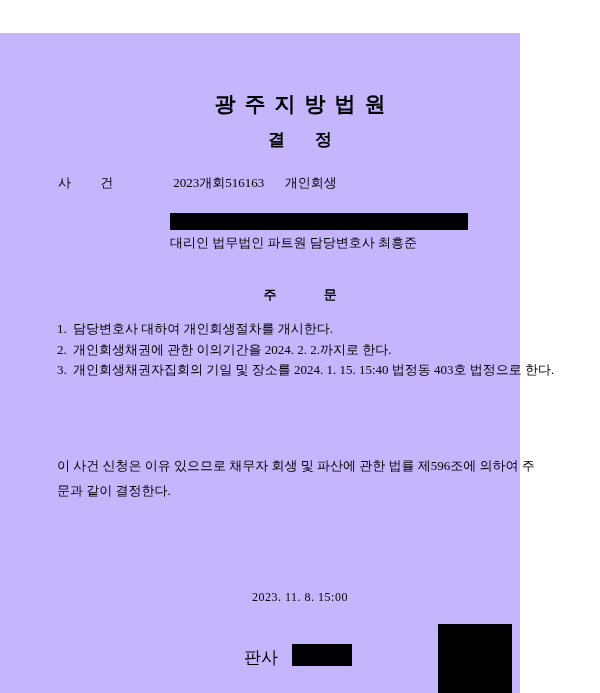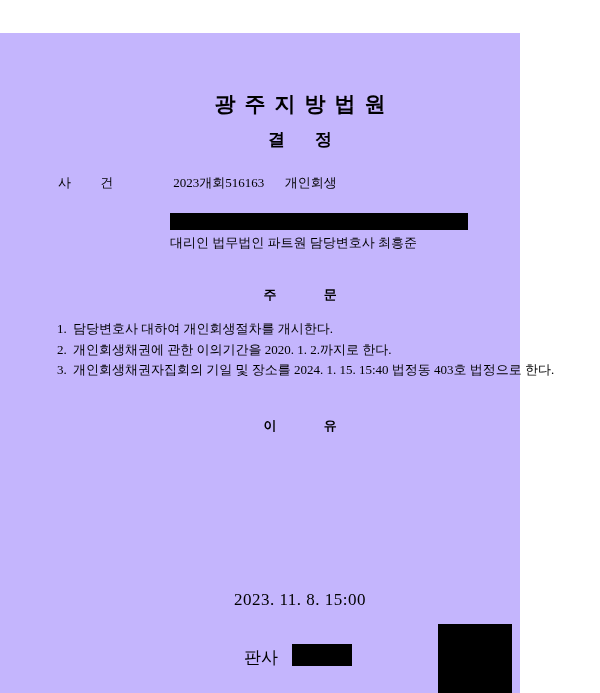--- a/index.html
+++ b/index.html
@@ -146,21 +146,21 @@
     line-height: 25px;
   }
 
   
   .date-line {
     position: absolute;
     left: 0;
     top: 557px;
     width: 600px;
     text-align: center;
-    font-size: 17px;
+    font-size: 12px;
     letter-spacing: 0.5px;
   }
 
   
   .judge-line {
     position: absolute;
     left: 244px;
     top: 613px;
     font-size: 17px;
   }
@@ -204,30 +204,30 @@
 
   <div class="section-head head-main">주     문</div>
 
   <div class="ruling-list">
     <div class="ruling-item">
       <span class="ruling-num">1.</span>
       <span class="ruling-cont">담당변호사 대하여 개인회생절차를 개시한다.</span>
     </div>
     <div class="ruling-item">
       <span class="ruling-num">2.</span>
-      <span class="ruling-cont">개인회생채권에 관한 이의기간을 2020. 1. 2.까지로 한다.</span>
+      <span class="ruling-cont">개인회생채권에 관한 이의기간을 2024. 2. 2.까지로 한다.</span>
     </div>
     <div class="ruling-item">
       <span class="ruling-num">3.</span>
       <span class="ruling-cont">개인회생채권자집회의 기일 및 장소를 2024. 1. 15. 15:40 법정동 403호 법정으로 한다.</span>
     </div>
   </div>
 
-  <div class="section-head head-reason">이     유</div>
-
+
+  <div class="reason-body">이 사건 신청은 이유 있으므로 채무자 회생 및 파산에 관한 법률 제596조에 의하여 주문과 같이 결정한다.</div>
 
   <div class="date-line">2023.  11.  8.  15:00</div>
 
   <div class="judge-line">판사</div>
   <div class="redact-judge"></div>
   <div class="seal-block"></div>
 
 </div>
 
 </body></html>

